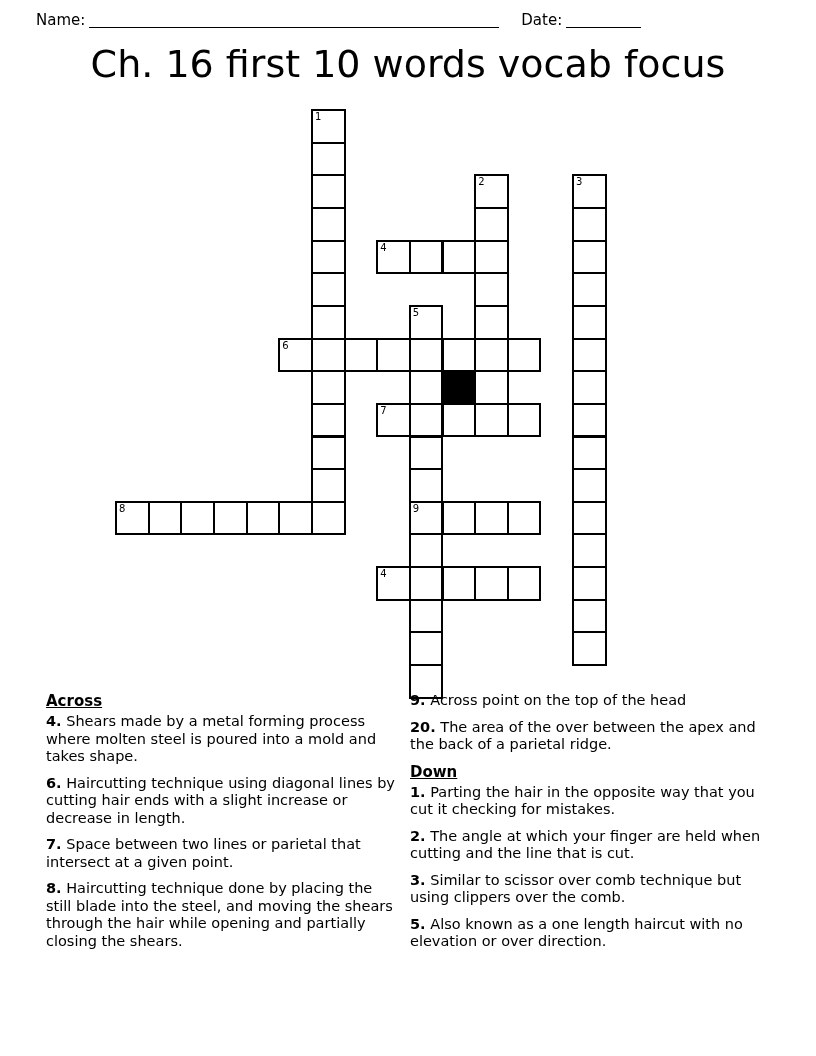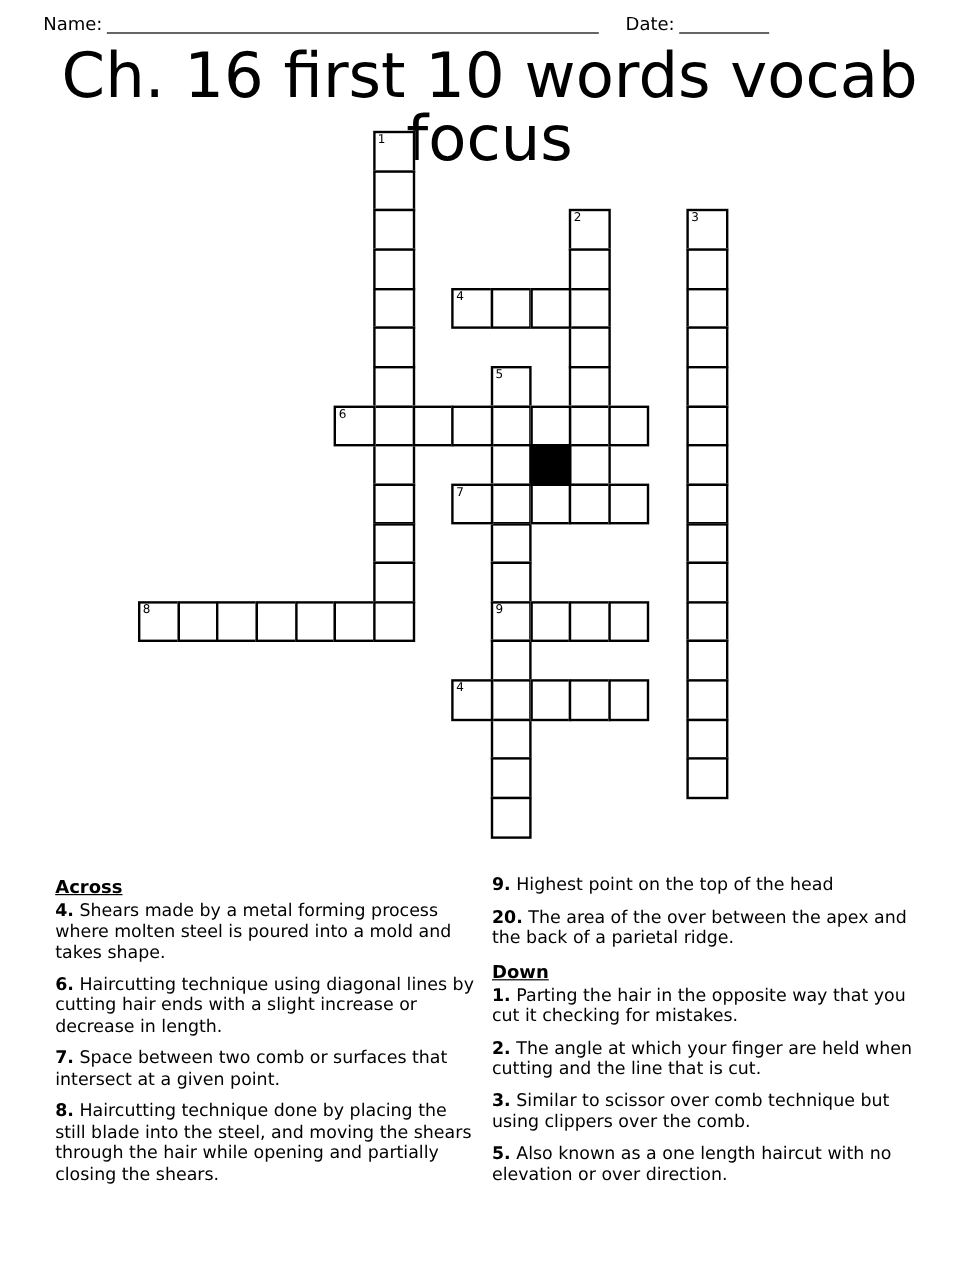--- a/index.html
+++ b/index.html
@@ -45,21 +45,21 @@
   .nd-rule.date { width: 75px; }
   .nd-gap { width: 22px; display:inline-block; }
 
   
   .puzzle-title {
     position: absolute;
     left: 0;
     top: 38px;
     width: 816px;
     text-align: center;
-    font-size: 52px;
+    font-size: 38px;
     line-height: 52px;
     font-weight: normal;
     font-family: "DejaVu Sans", sans-serif;
     letter-spacing: 0px;
   }
 
   
   #grid-wrap {
     position: absolute;
     left: 0;
@@ -87,21 +87,21 @@
     line-height: 11px;
     font-family: "DejaVu Sans", sans-serif;
     color: #000;
     pointer-events: none;
   }
 
   
   .clues {
     position: absolute;
     left: 0;
-    top: 730px;
+    top: 692px;
     width: 669px;
     height: 300px;
   }
   .clue-col {
     position: absolute;
     top: 0;
     width: 355px;
     font-size: 14.5px;
     line-height: 18px;
   }
@@ -242,32 +242,32 @@
     <div class="clue-item">
       <span class="cnum">4.</span>
       <span>Shears made by a metal forming process where molten steel is poured into a mold and takes shape.</span>
     </div>
     <div class="clue-item">
       <span class="cnum">6.</span>
       <span>Haircutting technique using diagonal lines by cutting hair ends with a slight increase or decrease in length.</span>
     </div>
     <div class="clue-item">
       <span class="cnum">7.</span>
-      <span>Space between two comb or surfaces that intersect at a given point.</span>
+      <span>Space between two lines or parietal that intersect at a given point.</span>
     </div>
     <div class="clue-item">
       <span class="cnum">8.</span>
       <span>Haircutting technique done by placing the still blade into the steel, and moving the shears through the hair while opening and partially closing the shears.</span>
     </div>
   </div>
 
   <div class="clue-col right">
     <div class="clue-item">
       <span class="cnum">9.</span>
-      <span>Highest point on the top of the head</span>
+      <span>Across point on the top of the head</span>
     </div>
     <div class="clue-item">
       <span class="cnum">20.</span>
       <span>The area of the over between the apex and the back of a parietal ridge.</span>
     </div>
 
     <div class="clue-heading">Down</div>
 
     <div class="clue-item">
       <span class="cnum">1.</span>

